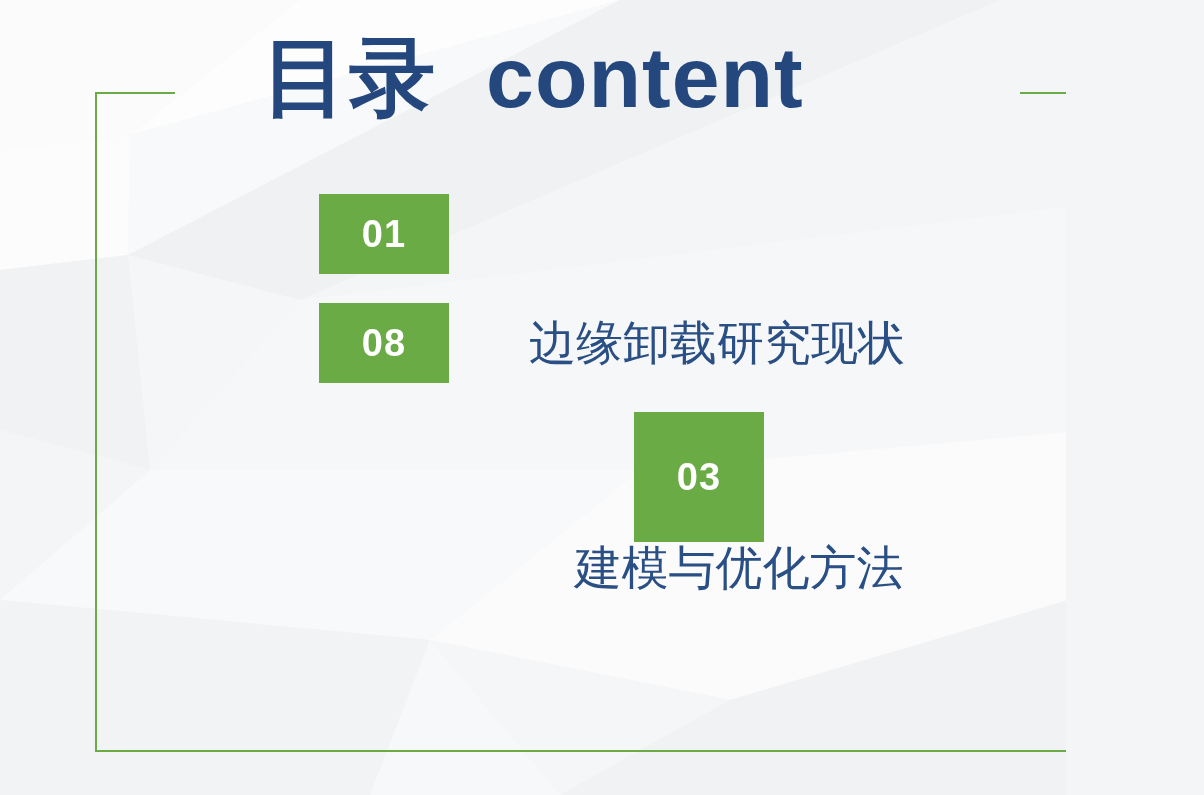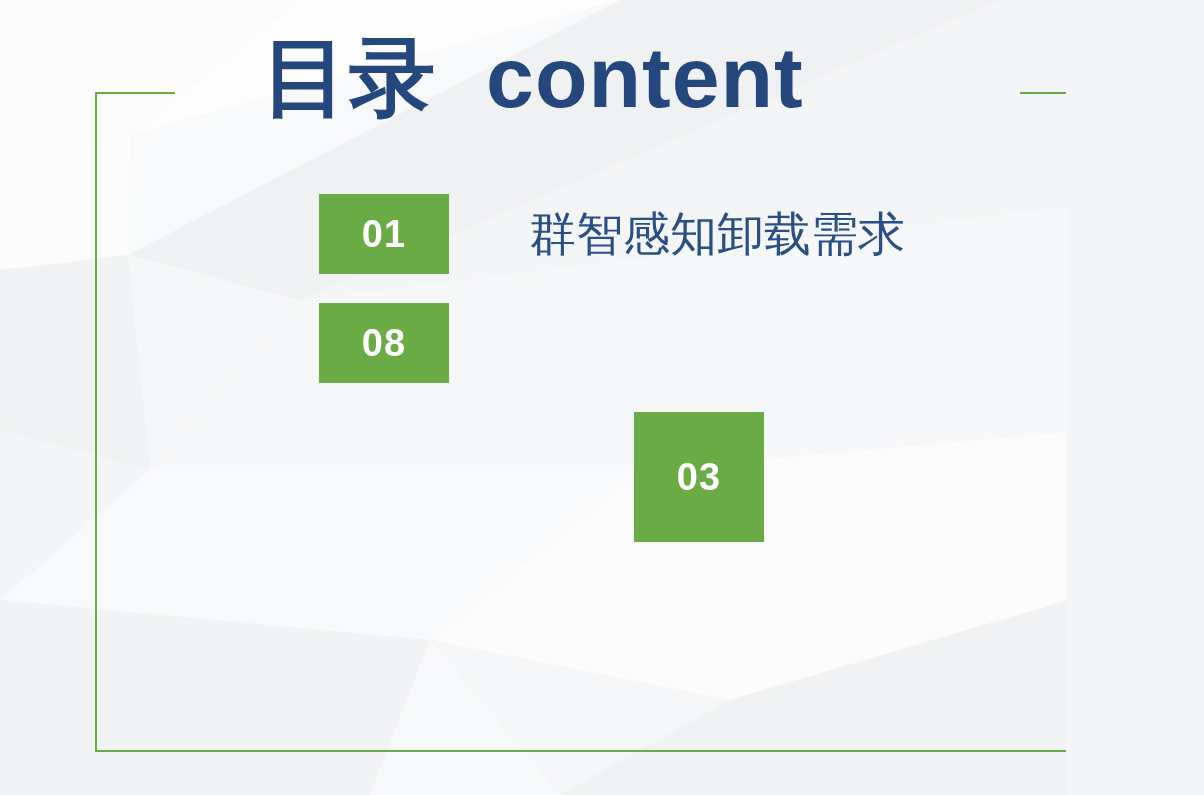--- a/index.html
+++ b/index.html
@@ -123,30 +123,31 @@
   <div id="title-block">
     <span id="title-text">目录  content</span>
   </div>
 
   <div id="agenda">
 
     <div class="agenda-item">
       <div class="agenda-number-box">
         <span class="agenda-number">01</span>
       </div>
-      <div class="agenda-label">群智感知卸载需求</div>
     </div>
 
     <div class="agenda-item">
       <div class="agenda-number-box">
         <span class="agenda-number">08</span>
       </div>
+      <div class="agenda-label">边缘卸载研究现状</div>
     </div>
 
     <div class="agenda-item">
       <div class="agenda-number-box">
         <span class="agenda-number">03</span>
       </div>
+      <div class="agenda-label">建模与优化方法</div>
     </div>
 
   </div>
 
 </div>
 
 </body></html>

